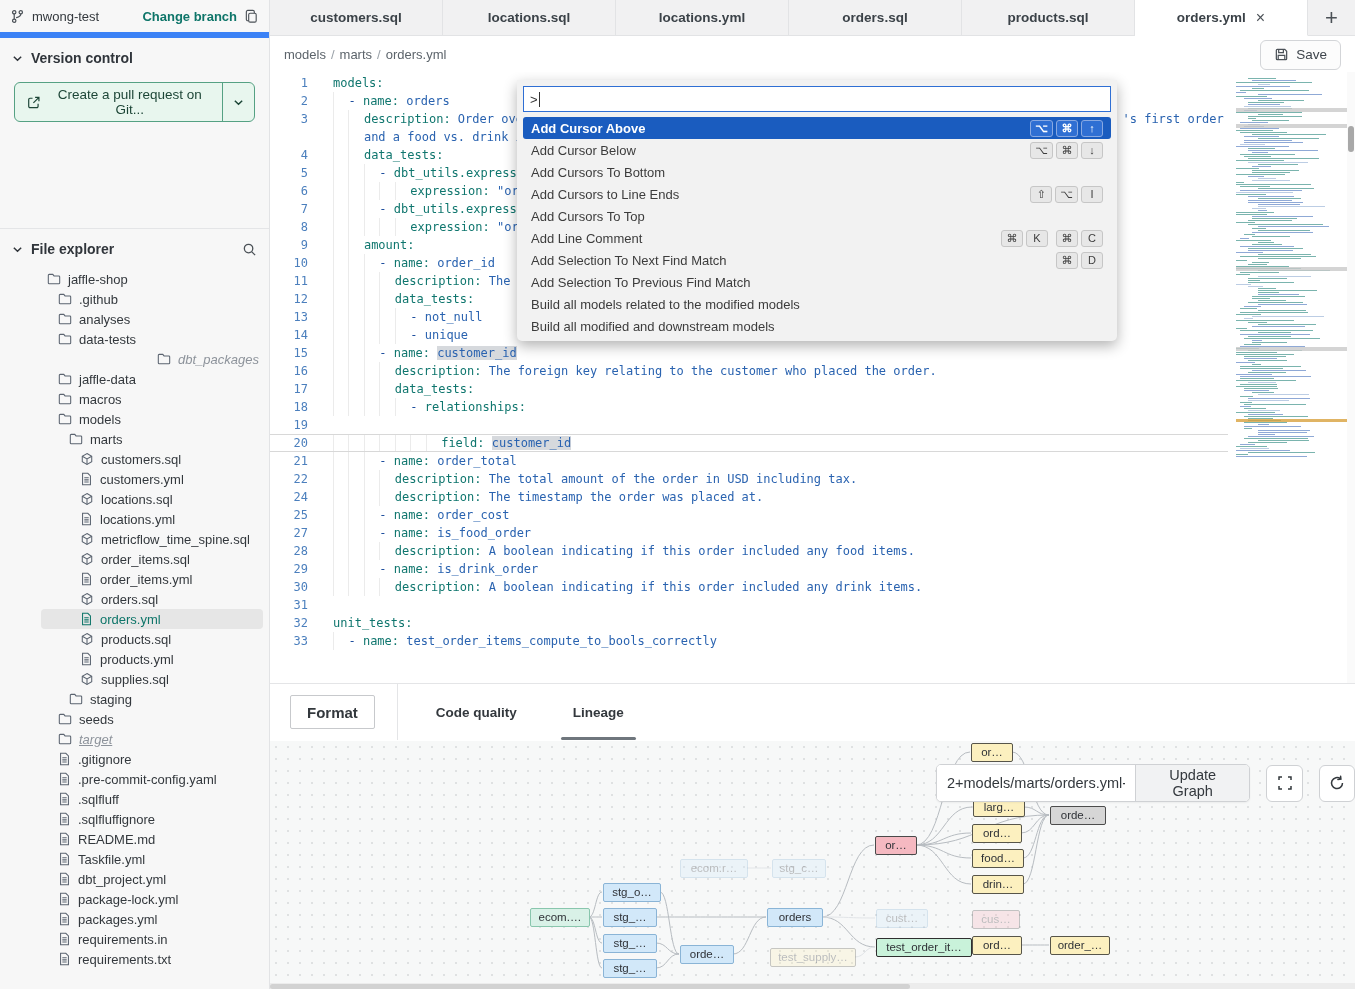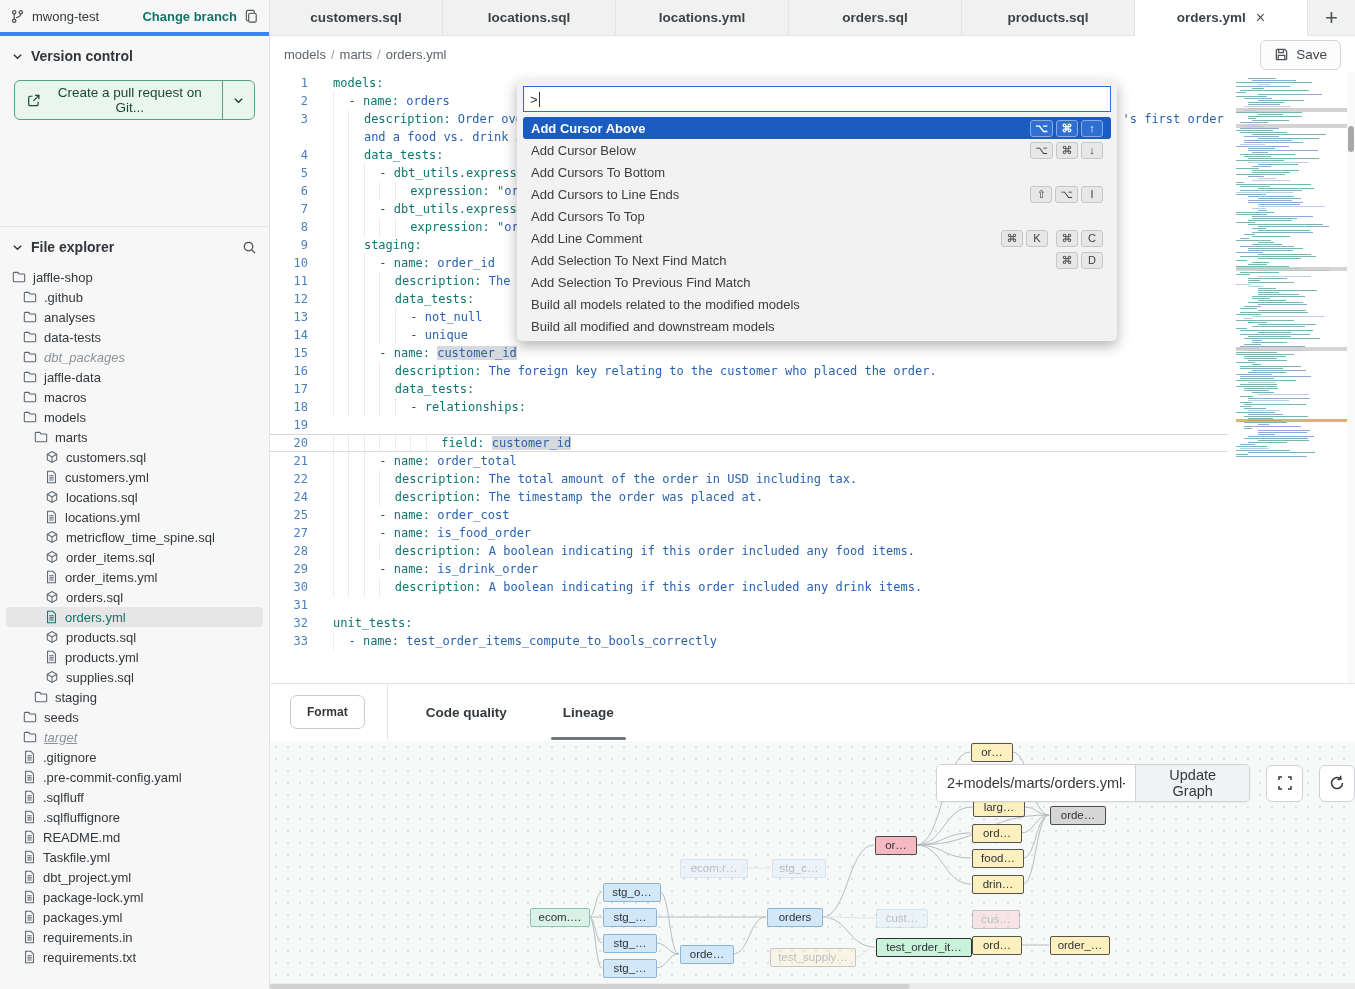--- a/index.html
+++ b/index.html
@@ -1,29 +1,29 @@
 <!DOCTYPE html>
 <html><head>
 <meta charset="utf-8">
 <style>
   html,body{margin:0;padding:0;background:#fff;font-family:"Liberation Sans",sans-serif;}
   .app{position:relative;width:1355px;height:989px;overflow:hidden;background:#fff;color:#2f3237;}
   
   .sidebar{position:absolute;left:0;top:0;width:270px;height:989px;background:#f7f7f7;border-right:1px solid #e2e3e5;box-sizing:border-box;}
-  .branch-row{display:flex;align-items:center;height:32px;padding:0 10px;gap:7px;border-bottom:4px solid #3b82f6;}
+  .branch-row{display:flex;align-items:center;height:32px;padding:0 10px;gap:7px;border-bottom:6px solid #3b82f6;}
   .branch-name{font-size:13px;color:#33383d;flex:0 1 auto;}
   .change-branch{font-size:13px;font-weight:700;color:#0e7569;margin-left:auto;cursor:pointer;}
   .icon-btn{display:flex;align-items:center;justify-content:center;}
   .section-head{display:flex;align-items:center;gap:8px;padding:12px 12px 8px 12px;font-size:14px;font-weight:700;color:#30353b;}
   .section-head .spacer{flex:1;}
   .pr-wrap{display:flex;margin:8px 14px 18px 14px;border:1px solid #55a183;border-radius:6px;background:#e8f6ee;overflow:hidden;height:38px;}
   .pr-main{flex:1;display:flex;align-items:center;gap:9px;padding:0 12px;font-size:13.5px;color:#1d4637;background:transparent;border:0;cursor:pointer;font-family:inherit;}
   .pr-caret{width:32px;display:flex;align-items:center;justify-content:center;border-left:1px solid #55a183;background:transparent;border-top:0;border-right:0;border-bottom:0;cursor:pointer;}
   .vc-gap{height:88px;border-bottom:1px solid #e4e5e7;}
-  .tree{padding:4px 6px 0 6px;}
+  .tree{padding:4px 6px 0 6px;margin-left:35px;}
   .tree-row{display:flex;align-items:center;gap:7px;height:20px;font-size:13px;color:#33383d;border-radius:4px;padding:0 4px;cursor:pointer;white-space:nowrap;}
   .tree-row.muted{color:#8d939b;font-style:italic;}
   .tree-row.selected{background:#e6e6e6;color:#0e7569;}
   .tree-row.selected svg{stroke:#0e7569;}
   .tree-row svg{flex:0 0 auto;}
   
   .main{position:absolute;left:270px;top:0;width:1085px;height:989px;}
   .tabbar{display:flex;height:35px;background:#f1f1f2;border-bottom:1px solid #e2e3e5;}
   .tab{width:173px;display:flex;align-items:center;justify-content:center;gap:10px;font-size:13.5px;font-weight:700;color:#3b4248;border-right:1px solid #e2e3e5;box-sizing:border-box;cursor:pointer;background:#f1f1f2;}
   .tab.active{background:#fff;border-bottom:1px solid #fff;margin-bottom:-1px;}
@@ -58,21 +58,21 @@
   .pal-list{margin-top:5px;}
   .pal-row{display:flex;align-items:center;height:22px;padding:0 8px;font-size:13px;color:#3c3c3c;border-radius:3px;cursor:pointer;}
   .pal-row.selected{background:#1a5cbf;color:#fff;font-weight:700;}
   .pal-keys{margin-left:auto;display:flex;gap:8px;}
   .kgrp{display:flex;gap:3px;}
   kbd{font-family:"Liberation Sans",sans-serif;font-size:11px;min-width:12px;text-align:center;background:#e7e7e7;border:1px solid #c6c6c6;border-radius:3px;padding:1px 4px;color:#3c3c3c;line-height:13px;}
   .pal-row.selected kbd{background:#2f6fd3;border-color:#88a9e2;color:#fff;}
   
   .bottom{position:absolute;left:0;top:683px;width:1085px;height:306px;background:#fff;border-top:1px solid #e4e5e7;}
   .panel-head{height:56px;display:flex;align-items:center;background:#fff;}
-  .format-btn{margin-left:20px;border:1px solid #c7c9cc;border-radius:7px;background:#fff;height:34px;padding:0 16px;font-size:12px;font-weight:700;color:#33383d;cursor:pointer;font-family:inherit;}
+  .format-btn{margin-left:20px;border:1px solid #c7c9cc;border-radius:2px;background:#fff;height:34px;padding:0 16px;font-size:15px;font-weight:700;color:#33383d;cursor:pointer;font-family:inherit;}
   .panel-div{width:1px;height:56px;background:#e4e5e7;margin-left:22px;}
   .ptab{position:relative;height:56px;display:flex;align-items:center;padding:0 18px;margin-left:20px;font-size:13.5px;font-weight:700;color:#33383d;cursor:pointer;}
   .ptab.active:after{content:"";position:absolute;left:6px;right:6px;bottom:0;height:3px;background:#6f767d;border-radius:2px;}
   .lineage{position:absolute;left:0;top:57px;width:1085px;height:249px;background:#f7f8f8;background-image:radial-gradient(#dfe1e2 1px,transparent 1px);background-size:12px 12px;overflow:hidden;}
   .edges{position:absolute;left:0;top:0;}
   .lnode{position:absolute;height:17px;line-height:17px;font-size:11.5px;color:#2f3237;text-align:center;border-radius:2px;border:1px solid #999;background:#eee;overflow:hidden;white-space:nowrap;padding:0 3px;box-sizing:content-box;cursor:pointer;}
   .lnode.faded{opacity:.30;}
   .lnode.seln{border-width:1.5px;}
   .lin-controls{position:absolute;left:666px;top:23px;display:flex;align-items:center;gap:16px;z-index:20;}
   .sel-group{display:flex;height:36px;border:1px solid #cfd1d4;border-radius:5px;overflow:hidden;background:#fff;box-shadow:0 1px 2px rgba(0,0,0,.05);}
@@ -169,21 +169,21 @@
           <span>analyses</span>
         </div>
         <div class="tree-row" style="padding-left: 17px;">
           <span style="display: flex;">
             <svg width="14" height="14" viewBox="0 0 16 16" fill="none" stroke="#5b6470" stroke-width="1.2">
               <path d="M1.5 4.5v8a1 1 0 0 0 1 1h11a1 1 0 0 0 1-1v-7a1 1 0 0 0-1-1H8l-1.4-1.8H2.5a1 1 0 0 0-1 1z"></path>
             </svg>
           </span>
           <span>data-tests</span>
         </div>
-        <div class="tree-row muted" style="padding-left: 17px;">
+        <div class="tree-row muted" style="padding-left: 17px; justify-content: flex-end;">
           <span style="display: flex;">
             <svg width="14" height="14" viewBox="0 0 16 16" fill="none" stroke="#5b6470" stroke-width="1.2">
               <path d="M1.5 4.5v8a1 1 0 0 0 1 1h11a1 1 0 0 0 1-1v-7a1 1 0 0 0-1-1H8l-1.4-1.8H2.5a1 1 0 0 0-1 1z"></path>
             </svg>
           </span>
           <span>dbt_packages</span>
         </div>
         <div class="tree-row" style="padding-left: 17px;">
           <span style="display: flex;">
             <svg width="14" height="14" viewBox="0 0 16 16" fill="none" stroke="#5b6470" stroke-width="1.2">
@@ -489,21 +489,21 @@
       <div class="code-rows">
           <div class="code-row"><span class="gut">1</span><span class="code-txt"><span class="tk-k">models:</span></span></div>
           <div class="code-row"><span class="gut">2</span><span class="code-txt"><span class="ind">  </span><span class="tk-d">- </span><span class="tk-k">name:</span><span class="tk-v"> orders</span></span></div>
           <div class="code-row"><span class="gut">3</span><span class="code-txt"><span class="ind">  </span><span class="ind">  </span><span class="tk-k">description:</span><span class="tk-v"> Order ove                                                                                   's first order</span></span></div>
           <div class="code-row"><span class="gut"></span><span class="code-txt"><span class="ind">  </span><span class="ind">  </span><span class="tk-v">and a food vs. drink i</span></span></div>
           <div class="code-row"><span class="gut">4</span><span class="code-txt"><span class="ind">  </span><span class="ind">  </span><span class="tk-k">data_tests:</span></span></div>
           <div class="code-row"><span class="gut">5</span><span class="code-txt"><span class="ind">  </span><span class="ind">  </span><span class="ind">  </span><span class="tk-d">- </span><span class="tk-k">dbt_utils.expressi</span></span></div>
           <div class="code-row"><span class="gut">6</span><span class="code-txt"><span class="ind">  </span><span class="ind">  </span><span class="ind">  </span><span class="ind">  </span><span class="ind">  </span><span class="tk-k">expression:</span><span class="tk-v"> "or</span></span></div>
           <div class="code-row"><span class="gut">7</span><span class="code-txt"><span class="ind">  </span><span class="ind">  </span><span class="ind">  </span><span class="tk-d">- </span><span class="tk-k">dbt_utils.expressi</span></span></div>
           <div class="code-row"><span class="gut">8</span><span class="code-txt"><span class="ind">  </span><span class="ind">  </span><span class="ind">  </span><span class="ind">  </span><span class="ind">  </span><span class="tk-k">expression:</span><span class="tk-v"> "or</span></span></div>
-          <div class="code-row"><span class="gut">9</span><span class="code-txt"><span class="ind">  </span><span class="ind">  </span><span class="tk-k">staging:</span></span></div>
+          <div class="code-row"><span class="gut">9</span><span class="code-txt"><span class="ind">  </span><span class="ind">  </span><span class="tk-k">amount:</span></span></div>
           <div class="code-row"><span class="gut">10</span><span class="code-txt"><span class="ind">  </span><span class="ind">  </span><span class="ind">  </span><span class="tk-d">- </span><span class="tk-k">name:</span><span class="tk-v"> order_id</span></span></div>
           <div class="code-row"><span class="gut">11</span><span class="code-txt"><span class="ind">  </span><span class="ind">  </span><span class="ind">  </span><span class="ind">  </span><span class="tk-k">description:</span><span class="tk-v"> The u</span></span></div>
           <div class="code-row"><span class="gut">12</span><span class="code-txt"><span class="ind">  </span><span class="ind">  </span><span class="ind">  </span><span class="ind">  </span><span class="tk-k">data_tests:</span></span></div>
           <div class="code-row"><span class="gut">13</span><span class="code-txt"><span class="ind">  </span><span class="ind">  </span><span class="ind">  </span><span class="ind">  </span><span class="ind">  </span><span class="tk-d">- </span><span class="tk-v">not_null</span></span></div>
           <div class="code-row"><span class="gut">14</span><span class="code-txt"><span class="ind">  </span><span class="ind">  </span><span class="ind">  </span><span class="ind">  </span><span class="ind">  </span><span class="tk-d">- </span><span class="tk-v">unique</span></span></div>
           <div class="code-row"><span class="gut">15</span><span class="code-txt"><span class="ind">  </span><span class="ind">  </span><span class="ind">  </span><span class="tk-d">- </span><span class="tk-k">name:</span><span class="tk-v"> <span class="hl">customer_id</span></span></span></div>
           <div class="code-row"><span class="gut">16</span><span class="code-txt"><span class="ind">  </span><span class="ind">  </span><span class="ind">  </span><span class="ind">  </span><span class="tk-k">description:</span><span class="tk-v"> The foreign key relating to the customer who placed the order.</span></span></div>
           <div class="code-row"><span class="gut">17</span><span class="code-txt"><span class="ind">  </span><span class="ind">  </span><span class="ind">  </span><span class="ind">  </span><span class="tk-k">data_tests:</span></span></div>
           <div class="code-row"><span class="gut">18</span><span class="code-txt"><span class="ind">  </span><span class="ind">  </span><span class="ind">  </span><span class="ind">  </span><span class="ind">  </span><span class="tk-d">- </span><span class="tk-k">relationships:</span></span></div>
           <div class="code-row"><span class="gut">19</span></div>

